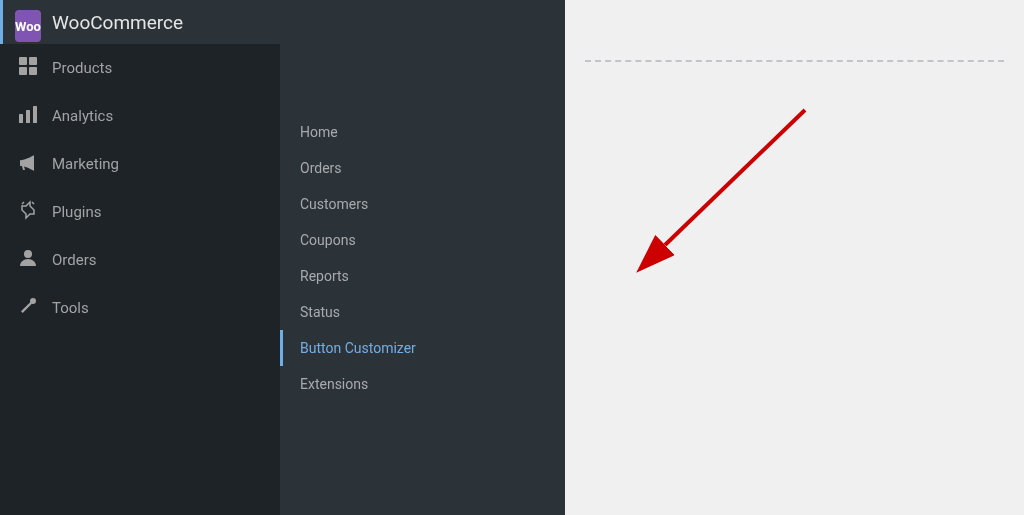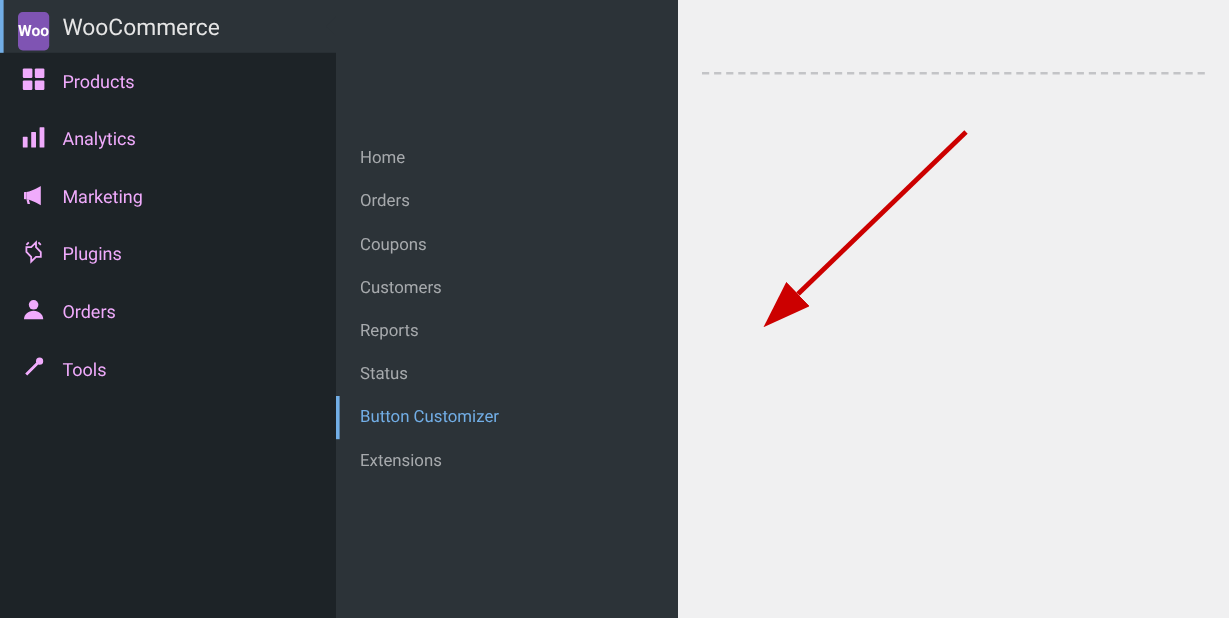--- a/index.html
+++ b/index.html
@@ -23,21 +23,21 @@
       padding-top: 0;
       position: relative;
       z-index: 10;
     }
 
     .sidebar-item {
       display: flex;
       align-items: center;
       padding: 12px 16px;
       cursor: pointer;
-      color: #f0abfc;
+      color: #a3a3a3;
       font-size: 15px;
       font-weight: 400;
       gap: 12px;
       position: relative;
     }
 
     .sidebar-item.active {
       color: #72aee6;
       background: #2c3338;
     }
@@ -239,25 +239,25 @@
 
   <div class="submenu-item">
     <span>Home</span>
   </div>
 
   <div class="submenu-item">
     <span>Orders</span>
   </div>
 
   <div class="submenu-item">
+    <span>Customers</span>
+  </div>
+
+  <div class="submenu-item">
     <span>Coupons</span>
-  </div>
-
-  <div class="submenu-item">
-    <span>Customers</span>
   </div>
 
   <div class="submenu-item">
     <span>Reports</span>
   </div>
 
 
   <div class="submenu-item">
     <span>Status</span>
   </div>

